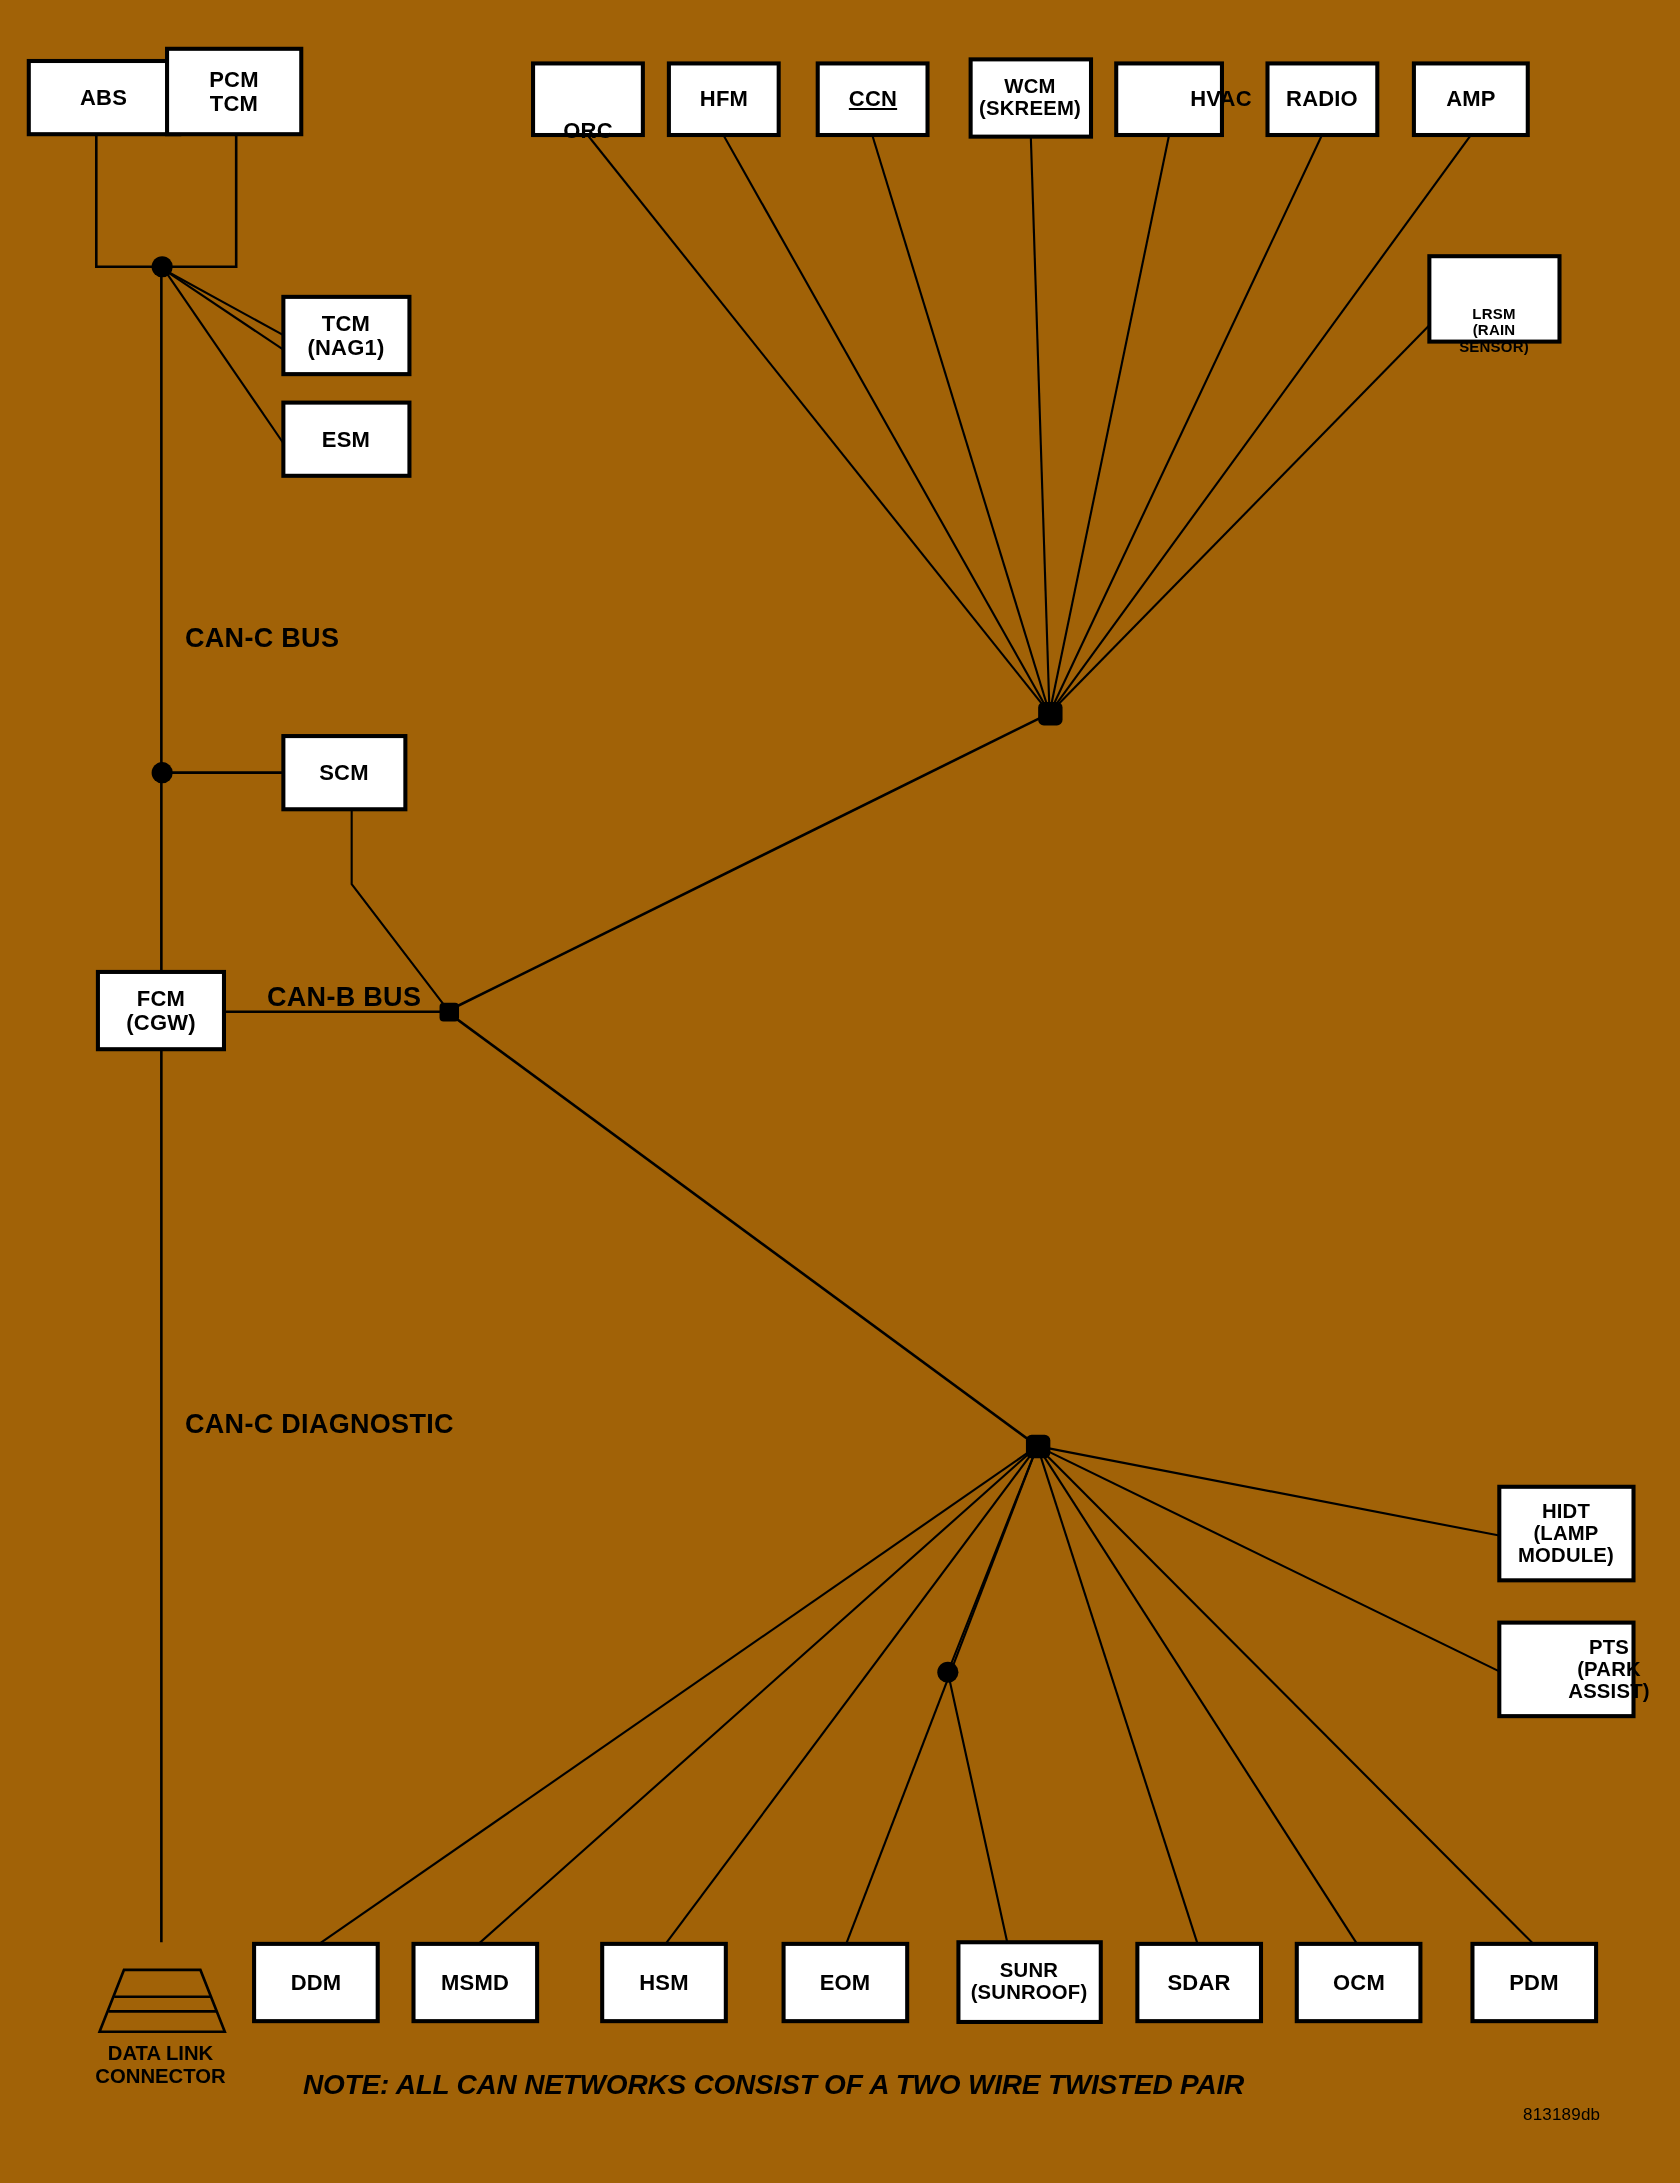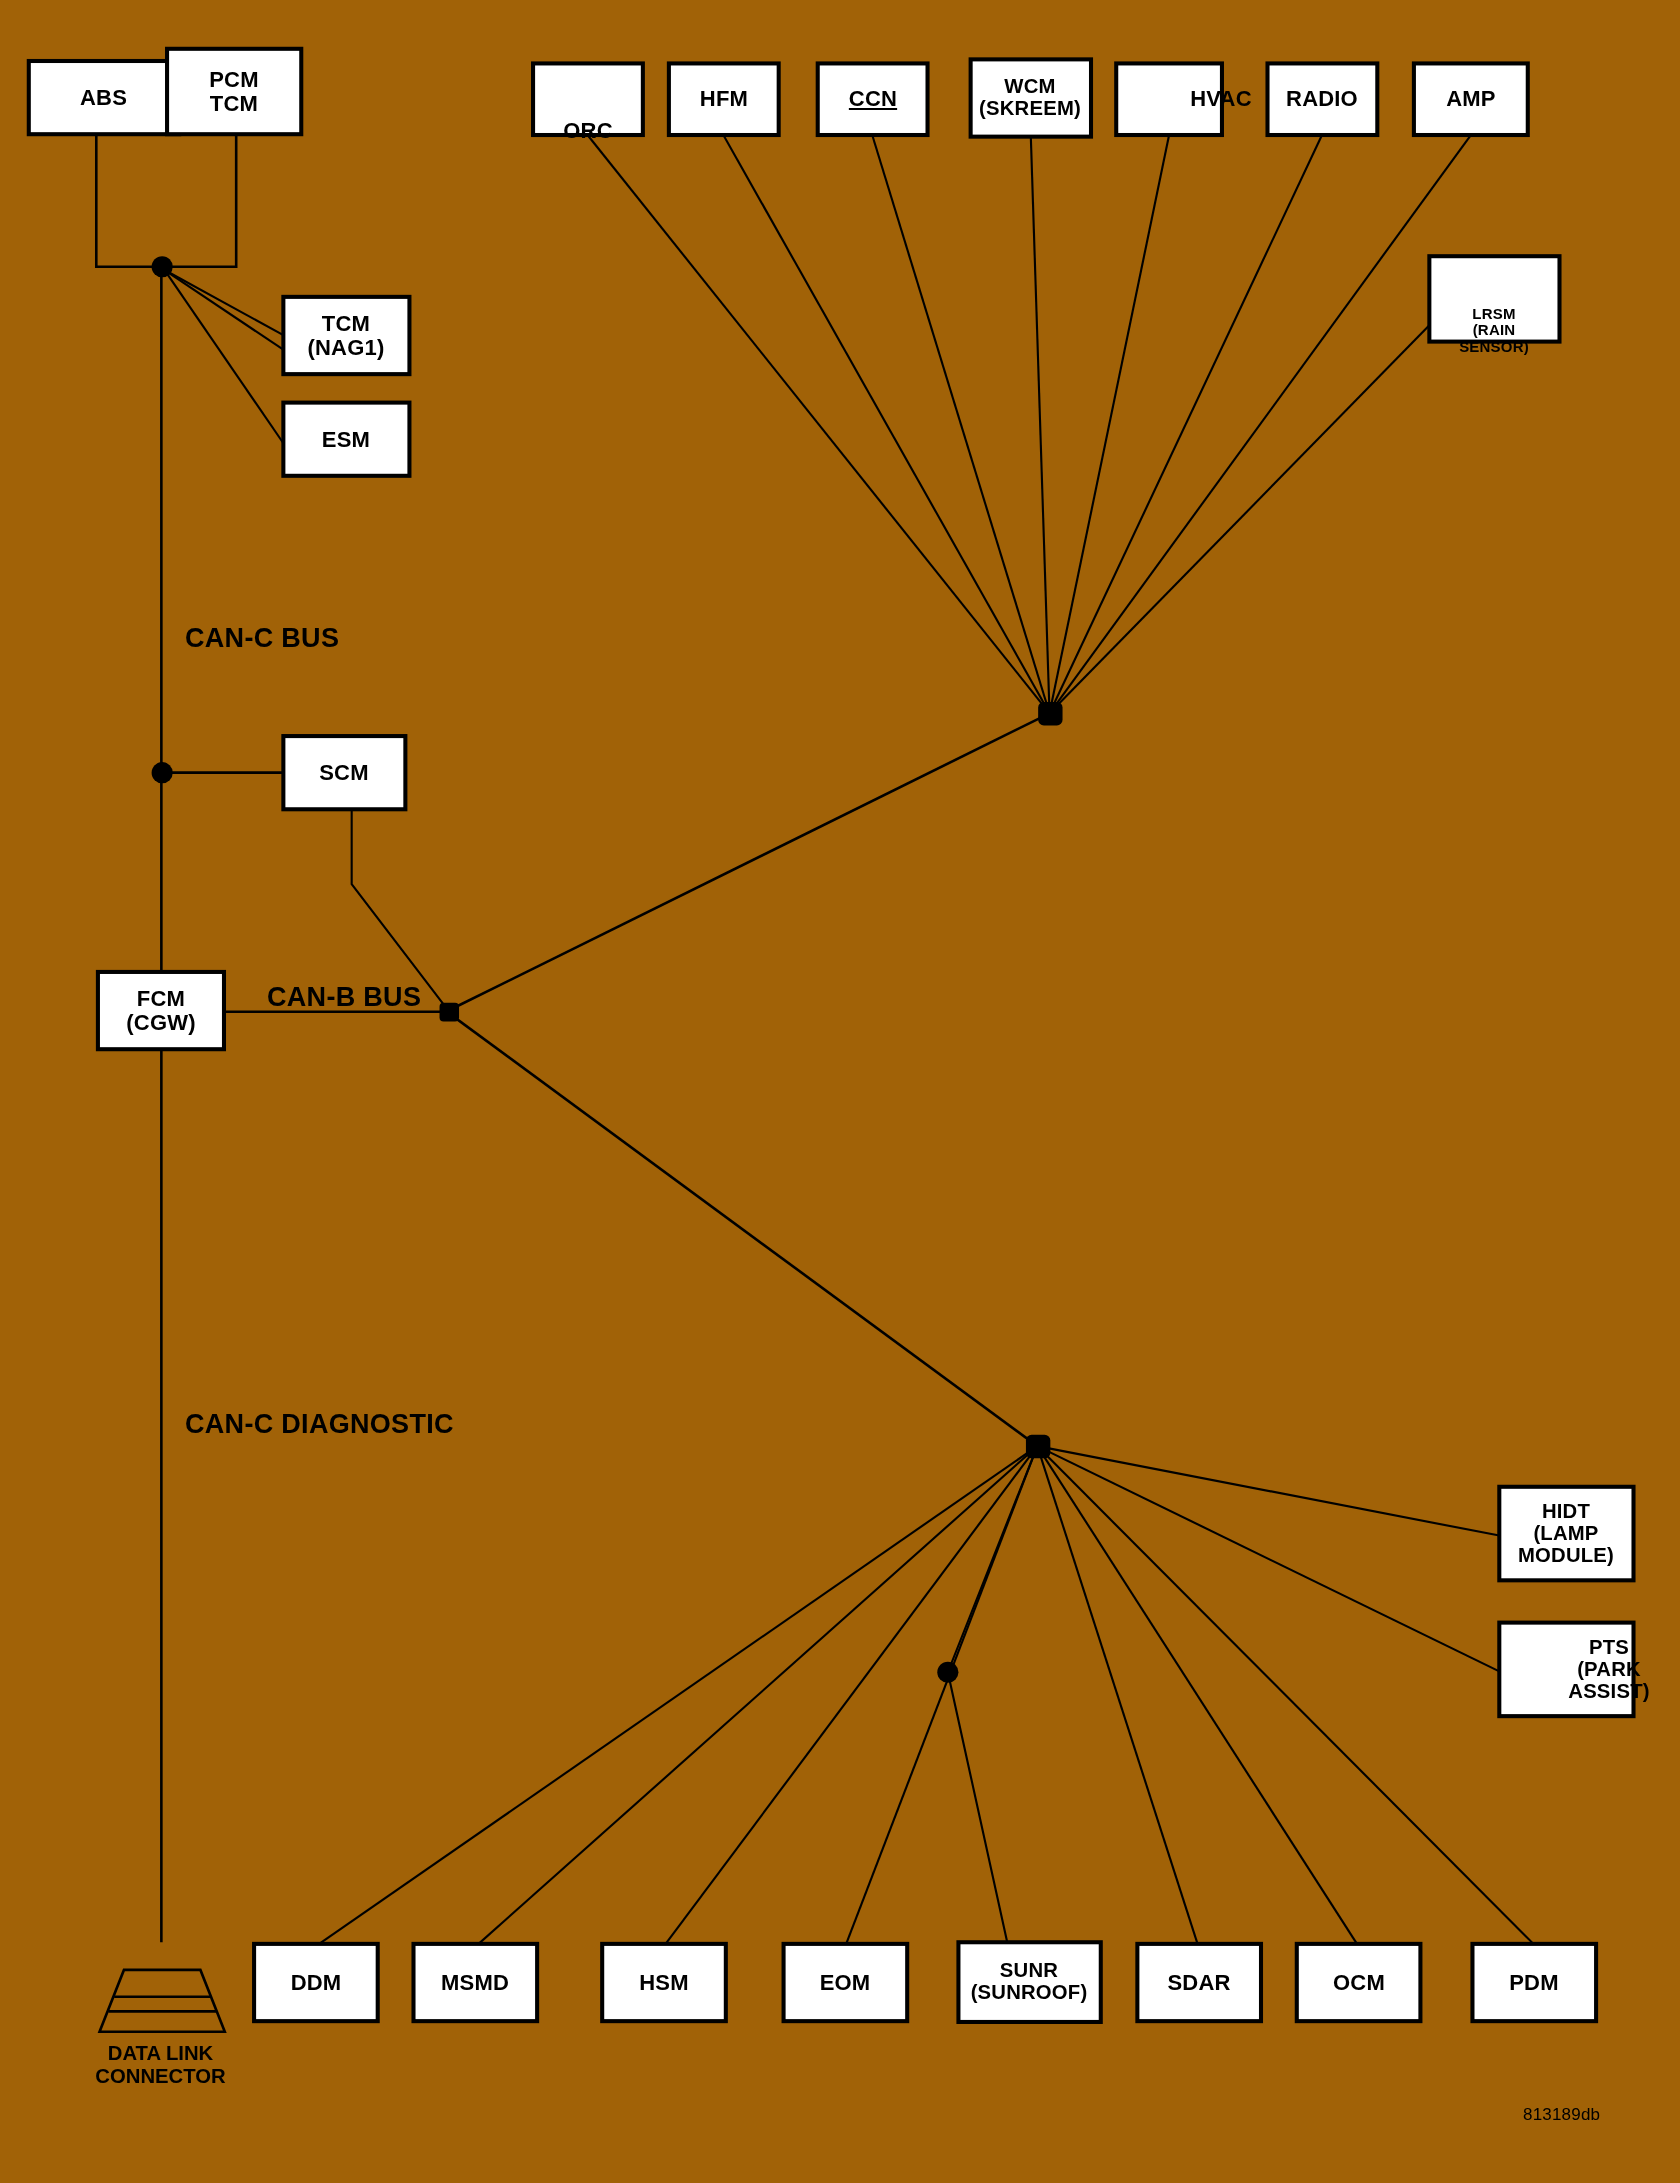--- a/index.html
+++ b/index.html
@@ -225,16 +225,17 @@
   <div class="box-label" style="left:1297px;top:1944px;width:124px;height:77px;">OCM</div>
   <div class="box-label" style="left:1472px;top:1944px;width:124px;height:77px;">PDM</div>
 
   <div class="bus-label" style="left:185px;top:623px;">CAN-C BUS</div>
   <div class="bus-label" style="left:267px;top:982px;">CAN-B BUS</div>
   <div class="bus-label" style="left:185px;top:1409px;">CAN-C DIAGNOSTIC</div>
 
   <div class="dlc-label" style="left:63px;top:2042px;width:195px;">DATA LINK
 CONNECTOR</div>
 
+  <div class="note-text" style="left:303px;top:2069px;">NOTE: ALL CAN NETWORKS CONSIST OF A TWO WIRE TWISTED PAIR</div>
   <div class="figure-id" style="left:1523px;top:2105px;">813189db</div>
 
 </div>
 
 
 </body></html>

